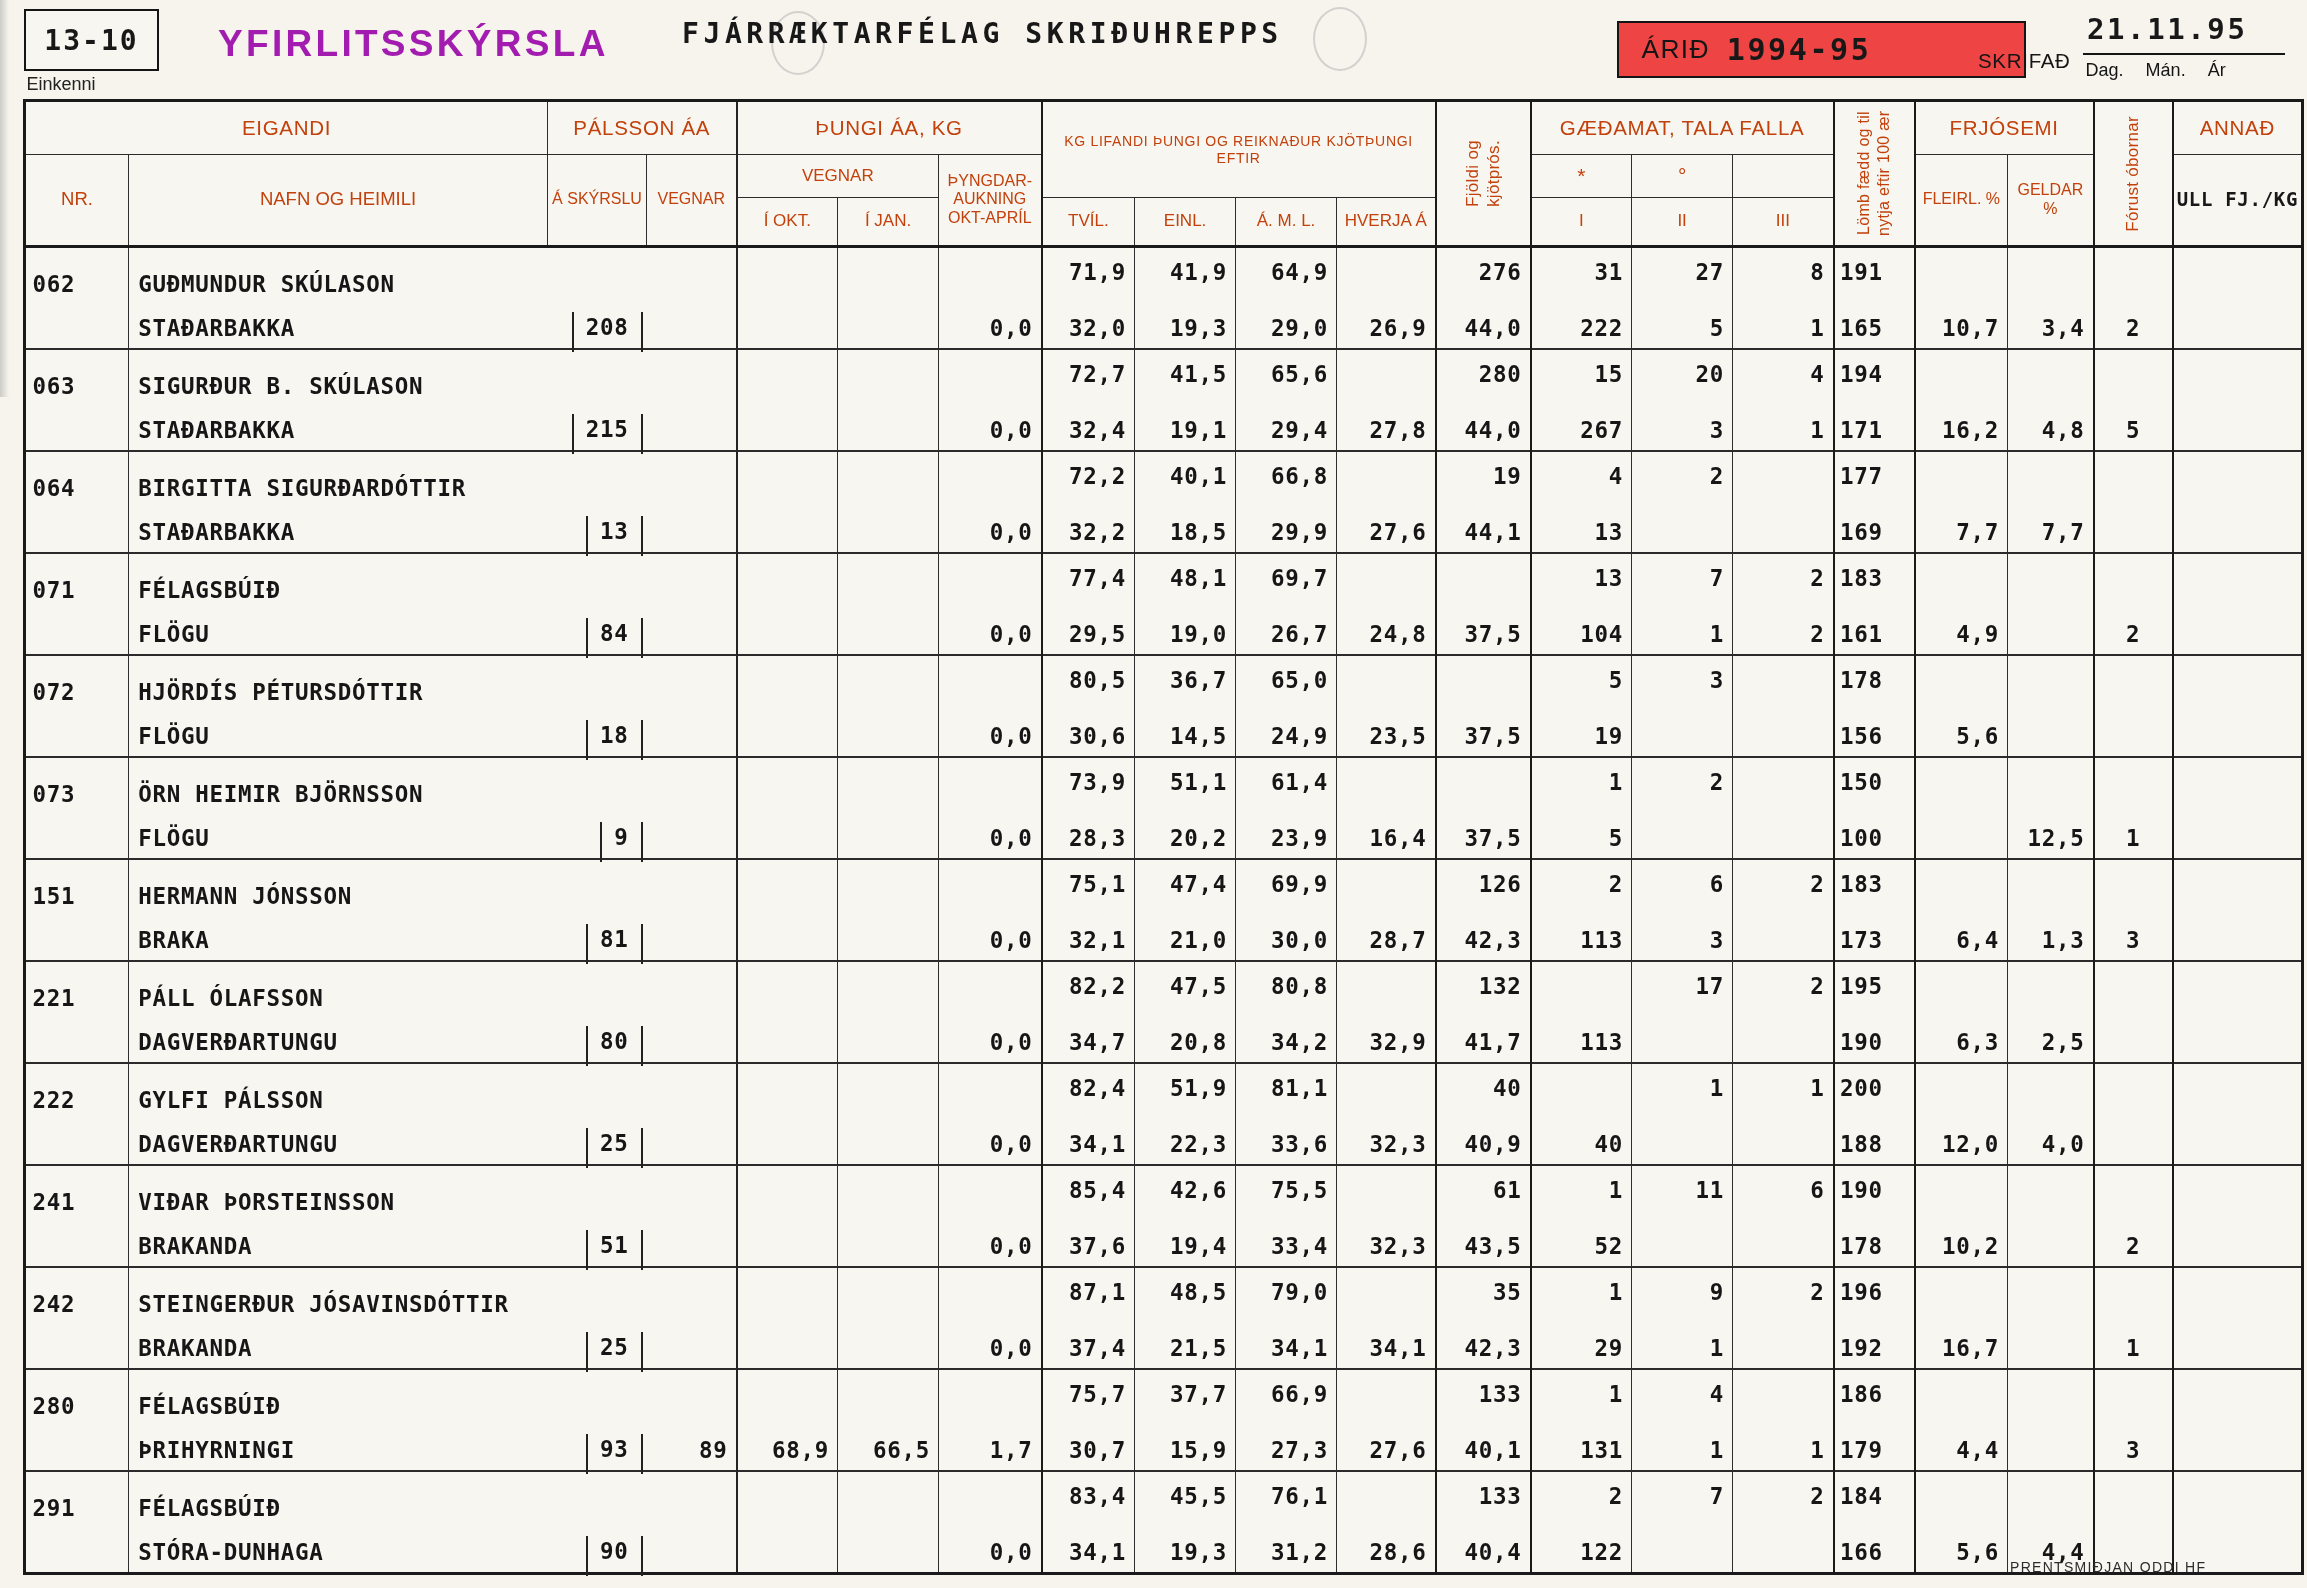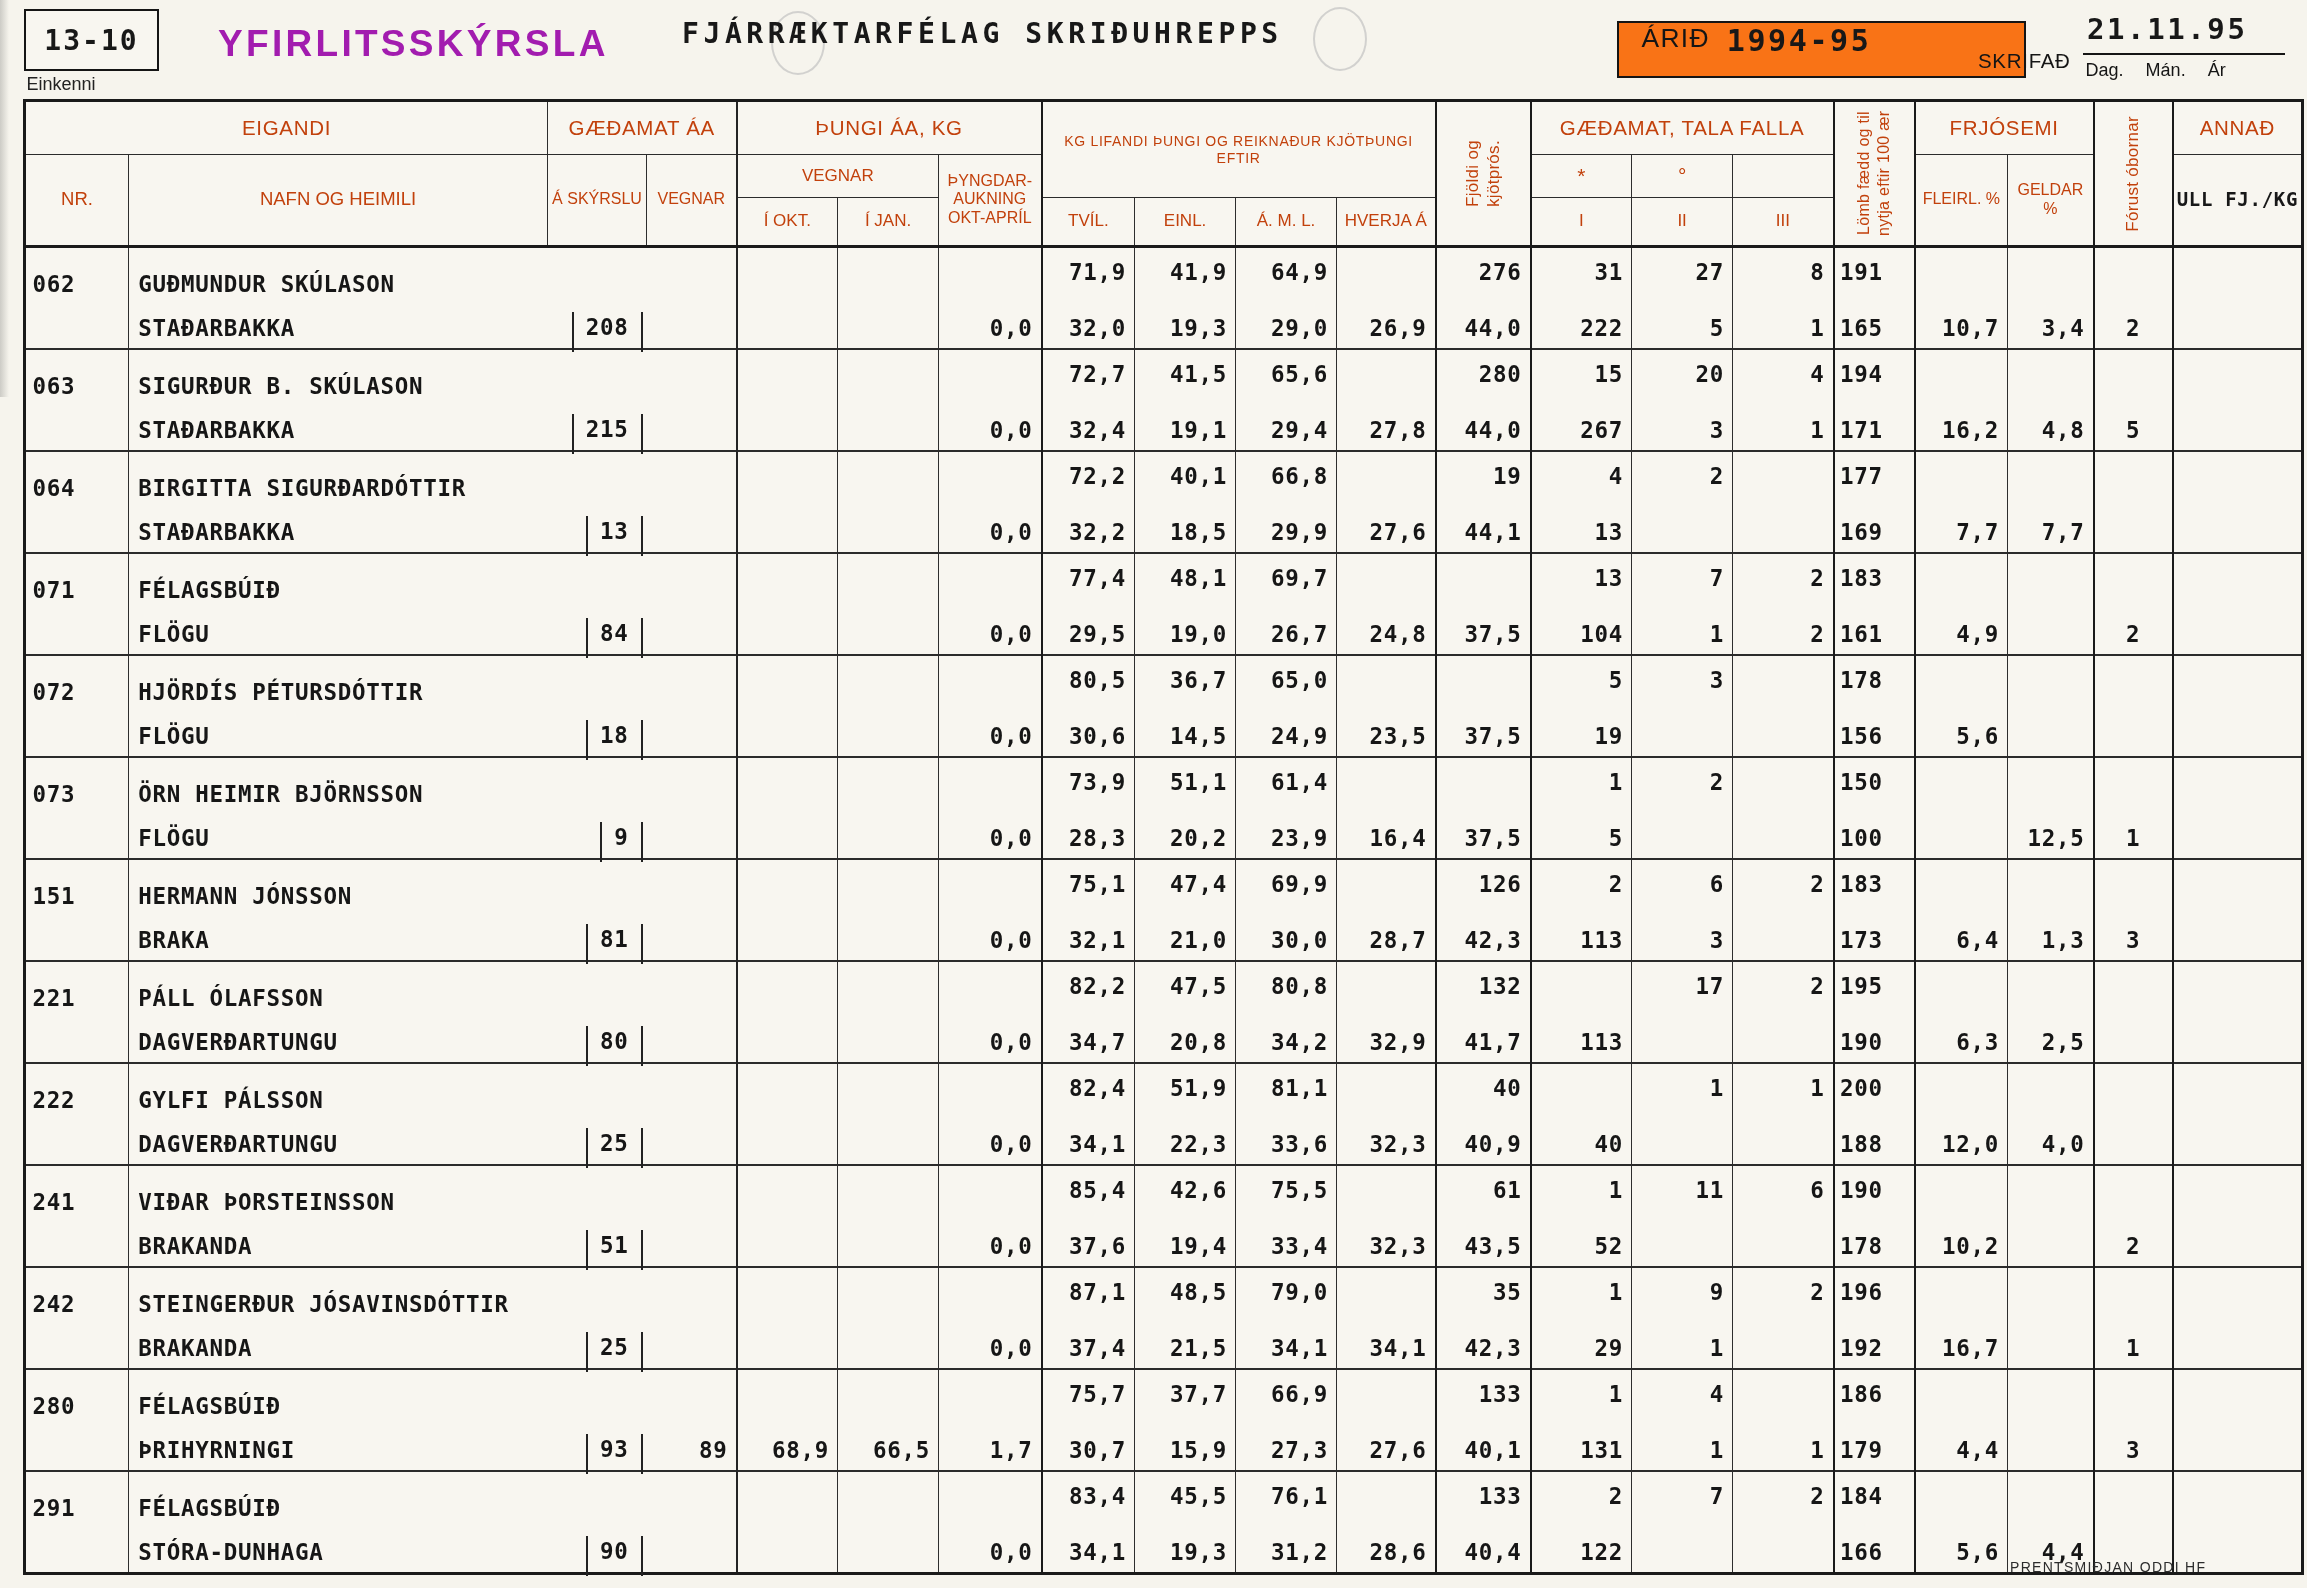--- a/index.html
+++ b/index.html
@@ -20,22 +20,22 @@
   .einkenni-label{position:absolute;left:26.4px;top:74px;font-size:18px;color:#222;}
   .doc-title{
     position:absolute;left:218px;top:22.5px;font-size:37px;font-weight:bold;
     letter-spacing:3.3px;color:#a21caf;
   }
   .doc-subtitle{
     position:absolute;left:682px;top:17px;font-size:28px;letter-spacing:4.6px;
   }
   .arid-box{
     position:absolute;left:1617px;top:21px;width:409px;height:57px;
-    border:2.6px solid #151515;display:flex;align-items:flex-start;gap:17px;
-    padding-left:22.5px;box-sizing:border-box;background:#f97316;
+    border:2.6px solid #151515;display:flex;align-items:center;gap:17px;
+    padding-left:22.5px;box-sizing:border-box;background:#ef4444;
   }
   .arid-label{font-size:26.4px;letter-spacing:1.3px;}
   .arid-value{font-size:30px;letter-spacing:2.6px;}
   .skrifad-label{position:absolute;left:1978px;top:49px;font-size:20.5px;letter-spacing:0.7px;}
   .skrifad-block{position:absolute;left:2083px;top:12px;width:202px;}
   .skrifad-value{font-size:29px;letter-spacing:2.6px;display:block;padding-left:4px;}
   .skrifad-line{border-top:2.6px solid #151515;margin-top:6.6px;}
   .date-caption{font-size:18px;word-spacing:17px;padding-top:5.3px;display:block;padding-left:2.6px;}
   .hole{
     position:absolute;width:50px;height:60px;border:2.6px solid #c6c6c4;border-radius:50%;
@@ -147,21 +147,21 @@
       <col class="w-g3">
       <col class="w-lomb">
     <col class="w-fleirl">
       <col class="w-geldar">
       <col class="w-forust">
       <col class="w-ull">
   </colgroup>
   <thead>
     <tr class="hr1">
       <th colspan="2" class="t0">EIGANDI</th>
-      <th colspan="2" class="t1">GÆÐAMAT ÁA</th>
+      <th colspan="2" class="t1">PÁLSSON ÁA</th>
       <th colspan="3" class="t2">ÞUNGI ÁA, KG</th>
       <th colspan="4" rowspan="2" class="t3" style="font-size:14px">KG LIFANDI ÞUNGI OG REIKNAÐUR KJÖTÞUNGI EFTIR</th>
       <th rowspan="3" class="t3">
           <div class="vert">Fjöldi og kjötprós.</div>
         </th>
       <th colspan="3" class="t3">GÆÐAMAT, TALA FALLA</th>
       <th rowspan="3" class="t3">
           <div class="vert" style="font-size:16px">Lömb fædd og til nytja eftir 100 ær</div>
         </th>
       <th colspan="2" class="t3">FRJÓSEMI</th>

